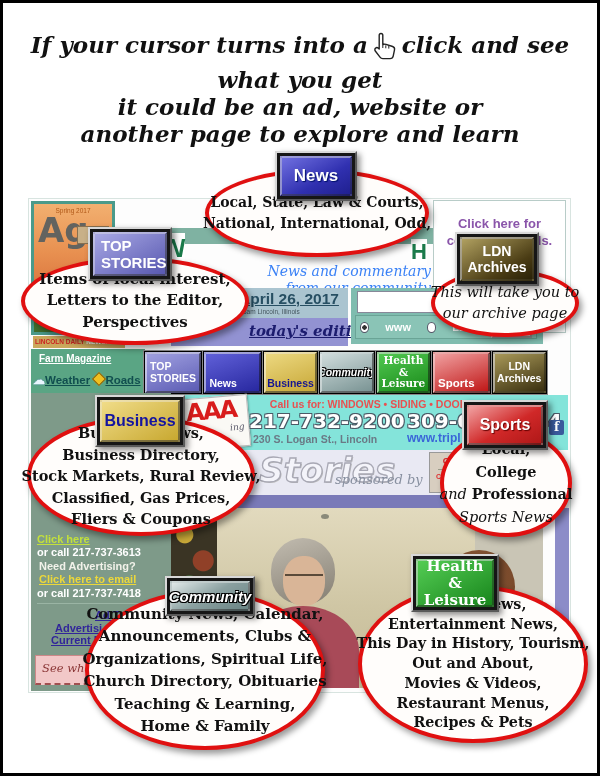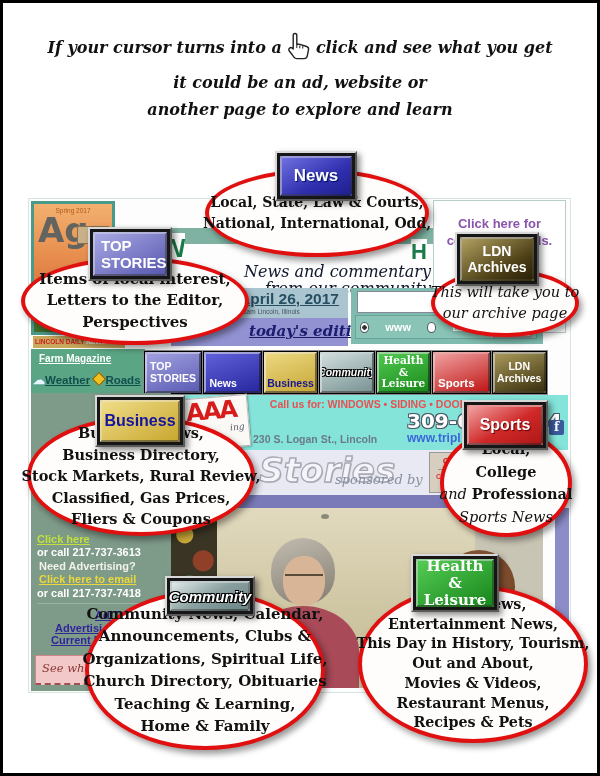--- a/index.html
+++ b/index.html
@@ -1,31 +1,31 @@
 <!DOCTYPE html>
 <html><head>
 <meta charset="utf-8">
 <style>
   html,body{margin:0;padding:0;background:#fff;}
   .canvas{position:relative;width:600px;height:776px;background:#fff;border:3px solid #000;box-sizing:border-box;overflow:hidden;font-family:"DejaVu Serif",serif;}
   
-  .topnote{position:absolute;left:0;top:28px;width:100%;text-align:center;font-style:italic;font-weight:bold;font-size:16px;line-height:27px;color:#111;z-index:10;}
+  .topnote{position:absolute;left:0;top:28px;width:100%;text-align:center;font-style:italic;font-weight:bold;font-size:23px;line-height:27px;color:#111;z-index:10;}
   .topnote .hand{display:inline-block;vertical-align:-8px;margin:0 4px;}
   
   .ws{position:absolute;background:#fff;}
   #ws-bg{left:25px;top:195px;width:541px;height:493px;background:#fdfdfd;border:1px solid #d8e4e0;}
   #ag-cover{left:28px;top:198px;width:84px;height:134px;background:linear-gradient(#f2b070 0%,#e89050 38%,#dd7a42 62%,#5a8a3a 82%,#3f6e2c 100%);border:3px solid #4a9a8a;box-sizing:border-box;}
   #ag-season{position:absolute;left:0;top:3px;width:100%;text-align:center;font-size:6.5px;color:#b05818;font-family:"Liberation Sans",sans-serif;}
   #ag-title{position:absolute;left:4px;top:6px;font-size:34px;font-weight:bold;color:#63635f;font-family:"DejaVu Sans",sans-serif;}
   #ag-minibox{position:absolute;right:3px;top:22px;width:30px;height:16px;background:#c8b088;border:1px solid #887050;}
   #teal-band{left:113px;top:225px;width:317px;height:16px;background:#7fb2a2;}
   #logo-icon{left:113px;top:227px;width:24px;height:32px;background:repeating-linear-gradient(#2f8a5c 0 3px,#bfe0c8 3px 6px);transform:skewY(-6deg);}
   #logo-lin{left:140px;top:230px;font-size:26px;font-weight:bold;font-style:italic;color:#1a7a4a;font-family:"Liberation Sans",sans-serif;}
   #logo-h{left:408px;top:236px;font-size:22px;font-weight:bold;color:#1a7a4a;font-family:"Liberation Sans",sans-serif;}
-  #tagline{left:200px;top:260px;width:228px;text-align:right;font-style:italic;font-size:16px;line-height:17px;color:#0f172a;background:transparent;}
+  #tagline{left:200px;top:260px;width:228px;text-align:right;font-style:italic;font-size:14px;line-height:17px;color:#3b82f6;background:transparent;}
   #promo-box{left:430px;top:197px;width:133px;height:133px;background:#fff;border:1px solid #b8ccc8;box-sizing:border-box;text-align:center;padding-top:14px;font-family:"Liberation Sans",sans-serif;font-weight:bold;font-size:13px;line-height:17px;color:#8a55aa;}
   #ldn-banner{left:30px;top:333px;width:92px;height:12px;background:#caa85c;font-family:"Liberation Sans",sans-serif;font-size:6.5px;font-weight:bold;line-height:12px;padding-left:2px;box-sizing:border-box;white-space:nowrap;}
   #ldn-banner .r{color:#cc2222;} #ldn-banner .w{color:#fff;}
   #farm-panel{left:28px;top:346px;width:114px;height:44px;background:#5aa584;font-family:"Liberation Sans",sans-serif;}
   #farm-link{position:absolute;left:8px;top:4px;color:#fff;font-weight:bold;font-size:10px;text-decoration:underline;}
   #wr-row{position:absolute;left:2px;top:24px;width:110px;font-size:11.5px;font-weight:bold;color:#114f4f;}
   #wr-row .lnk{text-decoration:underline;}
   .cloud{color:#eaf6ff;text-shadow:0 0 2px #5588aa;font-size:12px;}
   .diamond{display:inline-block;width:8px;height:8px;background:#f0c020;border:1px solid #7a5a10;transform:rotate(45deg);margin:0 1px;}
   #date-bar{left:168px;top:285px;width:177px;height:30px;background:#aac4d0;}
@@ -217,20 +217,21 @@
         <span>Archives</span>
       </div>
   </div>
 
   <div class="ws" id="aaa-ad">
     <div id="aaa-card">
       <div id="aaa-logo">AAA</div>
       <div id="aaa-sub">ing</div>
     </div>
     <div id="aaa-tag">Call us for: WINDOWS • SIDING • DOORS • AND MORE!</div>
+    <span class="phone" id="phone1">217-732-9200</span>
     <span class="phone" id="phone2">309-6</span>
     <span class="phone" id="phone2-end">4</span>
     <span id="aaa-addr">230 S. Logan St., Lincoln</span>
     <span id="aaa-url">www.tripl</span>
     <span id="fb-icon">f</span>
   </div>
 
   <div class="ws" id="ts-band">
     <span id="ts-title">Top Stories</span>
     <span id="ts-sponsored">sponsored by</span>

